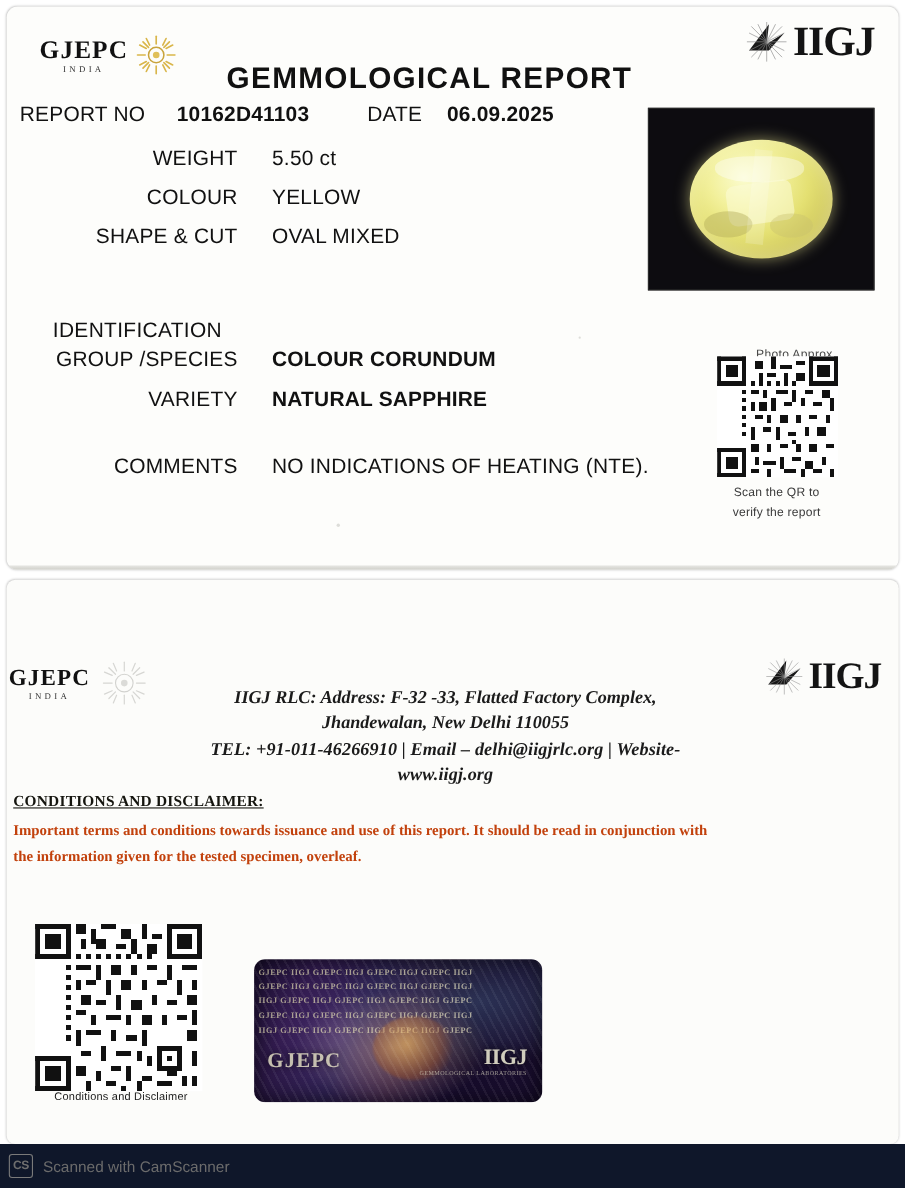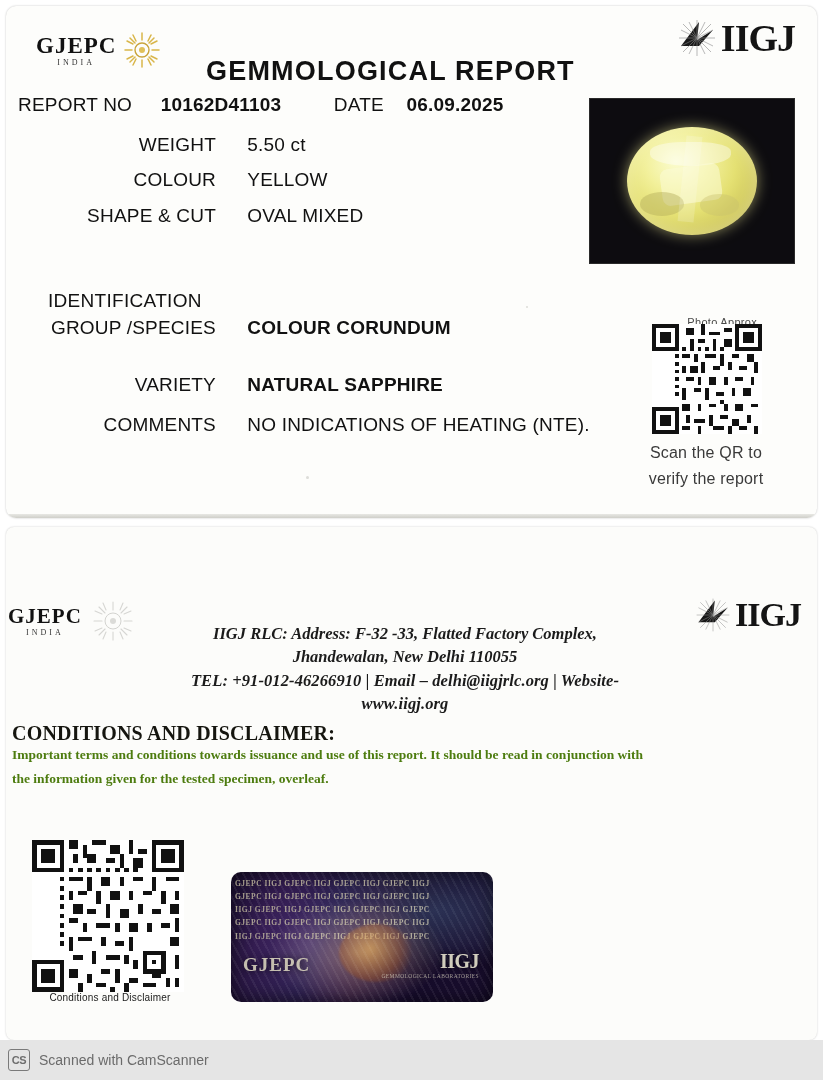--- a/index.html
+++ b/index.html
@@ -154,21 +154,21 @@
     position: absolute;
     left: 42px;
     top: 284px;
     font-size: 19px;
     color: #111;
     letter-spacing: 0.3px;
   }
   #spec-group   { left: 0; top: 311px; }
   #spec-variety { left: 0; top: 347px; }
   #spec-group .lbl   { width: 210px; }
-  #spec-variety .lbl { width: 210px; margin-top: 21px; }
+  #spec-variety .lbl { width: 210px; }
 
   #spec-comments { left: 0; top: 408px; }
   #spec-comments .lbl { width: 210px; }
 
   
   .photo-box {
     position: absolute;
     right: 22px;
     top: 92px;
     width: 204px;
@@ -216,21 +216,21 @@
   }
   #qr-top {
     position: absolute;
     right: 55px;
     top: 318px;
     width: 110px;
     height: 110px;
   }
   .qr-cap {
     position: absolute;
-    font-size: 16px;
+    font-size: 11px;
     color: #3a3a3a;
     text-align: center;
     line-height: 1.6;
     letter-spacing: 0.2px;
   }
   #qr-top-cap {
     right: 18px;
     top: 434px;
     width: 186px;
   }
@@ -271,34 +271,35 @@
     font-style: italic;
   }
   .addr .l3 { letter-spacing: 0.1px; }
 
   .cond-head {
     position: absolute;
     left: 12px;
     top: 722px;
     font-family: "Liberation Serif", serif;
     font-weight: bold;
-    font-size: 20px;
+    font-size: 14px;
     color: #15150f;
+    text-decoration: underline;
     letter-spacing: 0.2px;
   }
   .cond-body {
     position: absolute;
     left: 12px;
     top: 743px;
     width: 690px;
     font-family: "Liberation Serif", serif;
     font-weight: bold;
     font-size: 13.5px;
     line-height: 1.75;
-    color: #4d7c0f;
+    color: #c2410c;
   }
 
   #qr-bottom {
     position: absolute;
     left: 32px;
     top: 840px;
     width: 152px;
     height: 152px;
   }
   #qr-bottom-cap {
@@ -388,21 +389,21 @@
     filter: blur(1.2px);
   }
 
   
   .cs-bar {
     position: absolute;
     left: 0;
     bottom: 0;
     width: 823px;
     height: 40px;
-    background: #e5e5e5;
+    background: #0f172a;
     display: flex;
     align-items: center;
     padding-left: 8px;
     box-sizing: border-box;
   }
   .cs-logo {
     width: 20px;
     height: 20px;
     border: 1.6px solid #7a7a7a;
     border-radius: 3px;
@@ -686,21 +687,21 @@
           <line x1="30" y1="6" x2="14" y2="38"></line>
         </g>
       </svg>
     </div>
     <span class="iigj-text">IIGJ</span>
   </div>
 
   <div class="addr">
     <div>IIGJ RLC: Address: F-32 -33, Flatted Factory Complex,</div>
     <div>Jhandewalan, New Delhi 110055</div>
-    <div class="l3">TEL: +91-012-46266910 | Email – delhi@iigjrlc.org | Website-www.iigj.org</div>
+    <div class="l3">TEL: +91-011-46266910 | Email – delhi@iigjrlc.org | Website-www.iigj.org</div>
   </div>
 
   <div class="cond-head">CONDITIONS AND DISCLAIMER:</div>
   <div class="cond-body">
     <div>Important terms and conditions towards issuance and use of this report. It should be read in conjunction with</div>
     <div>the information given for the tested specimen, overleaf.</div>
   </div>
 
   <div class="qr" id="qr-bottom">
     <svg width="152" height="152" viewBox="0 0 33 33" shape-rendering="crispEdges">

